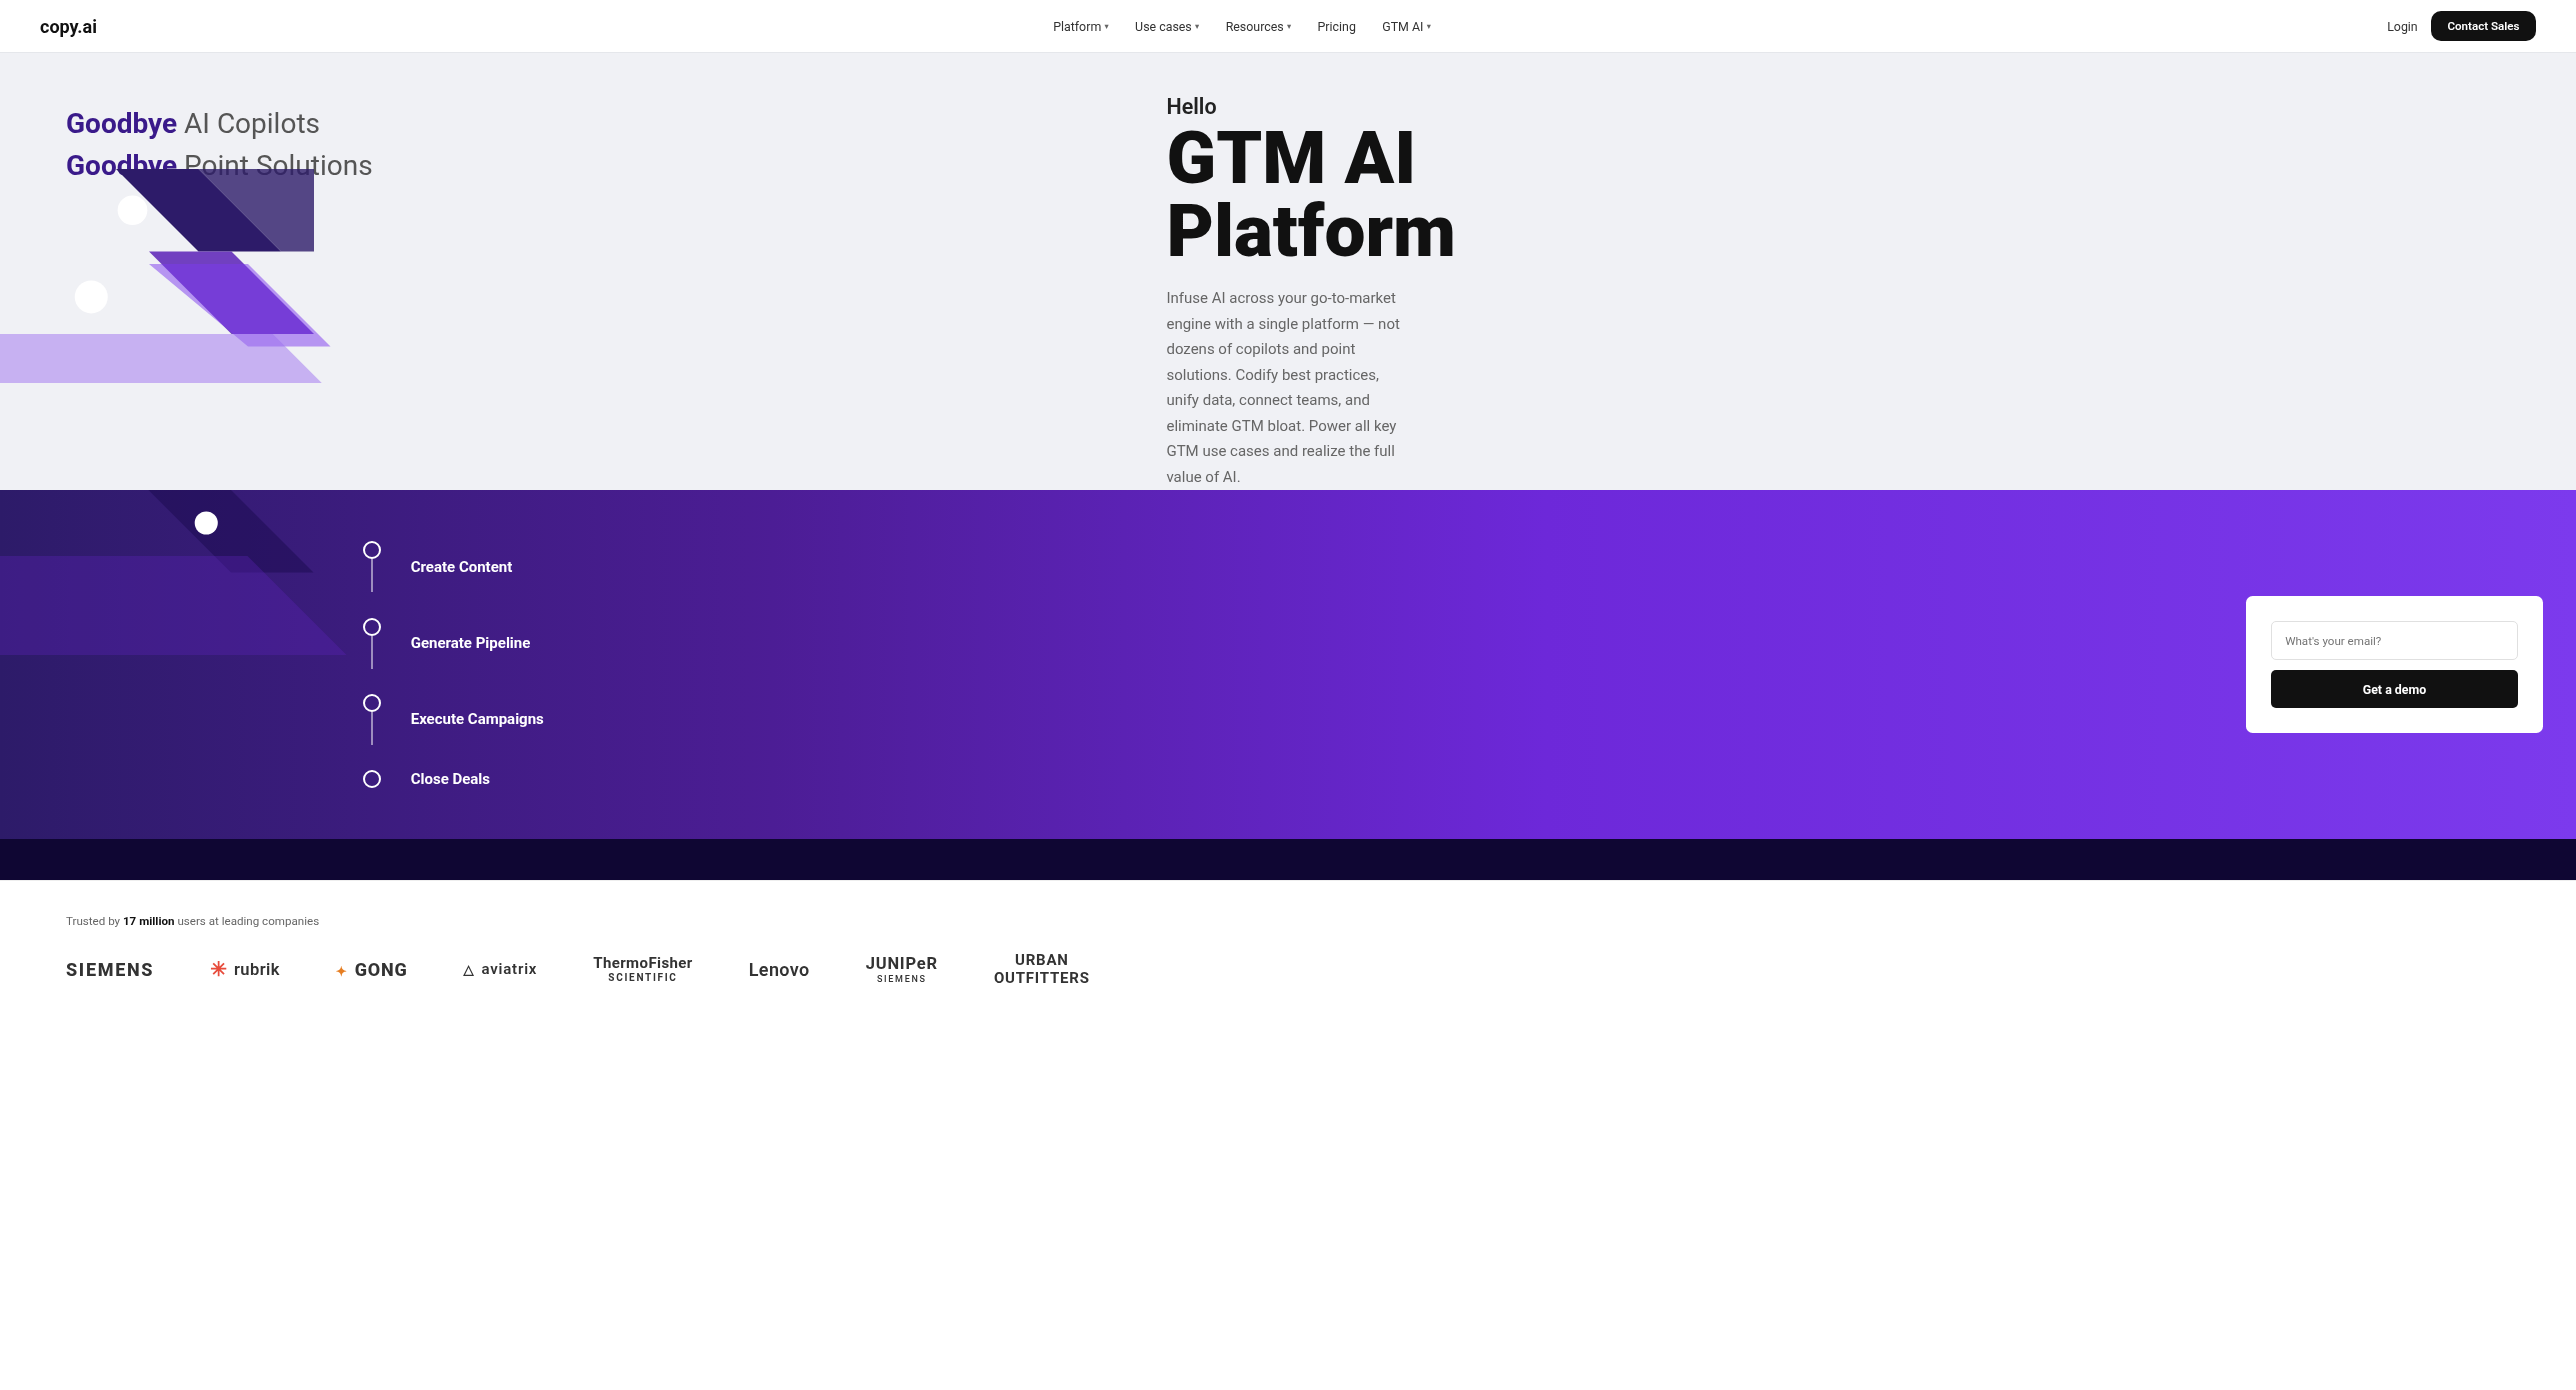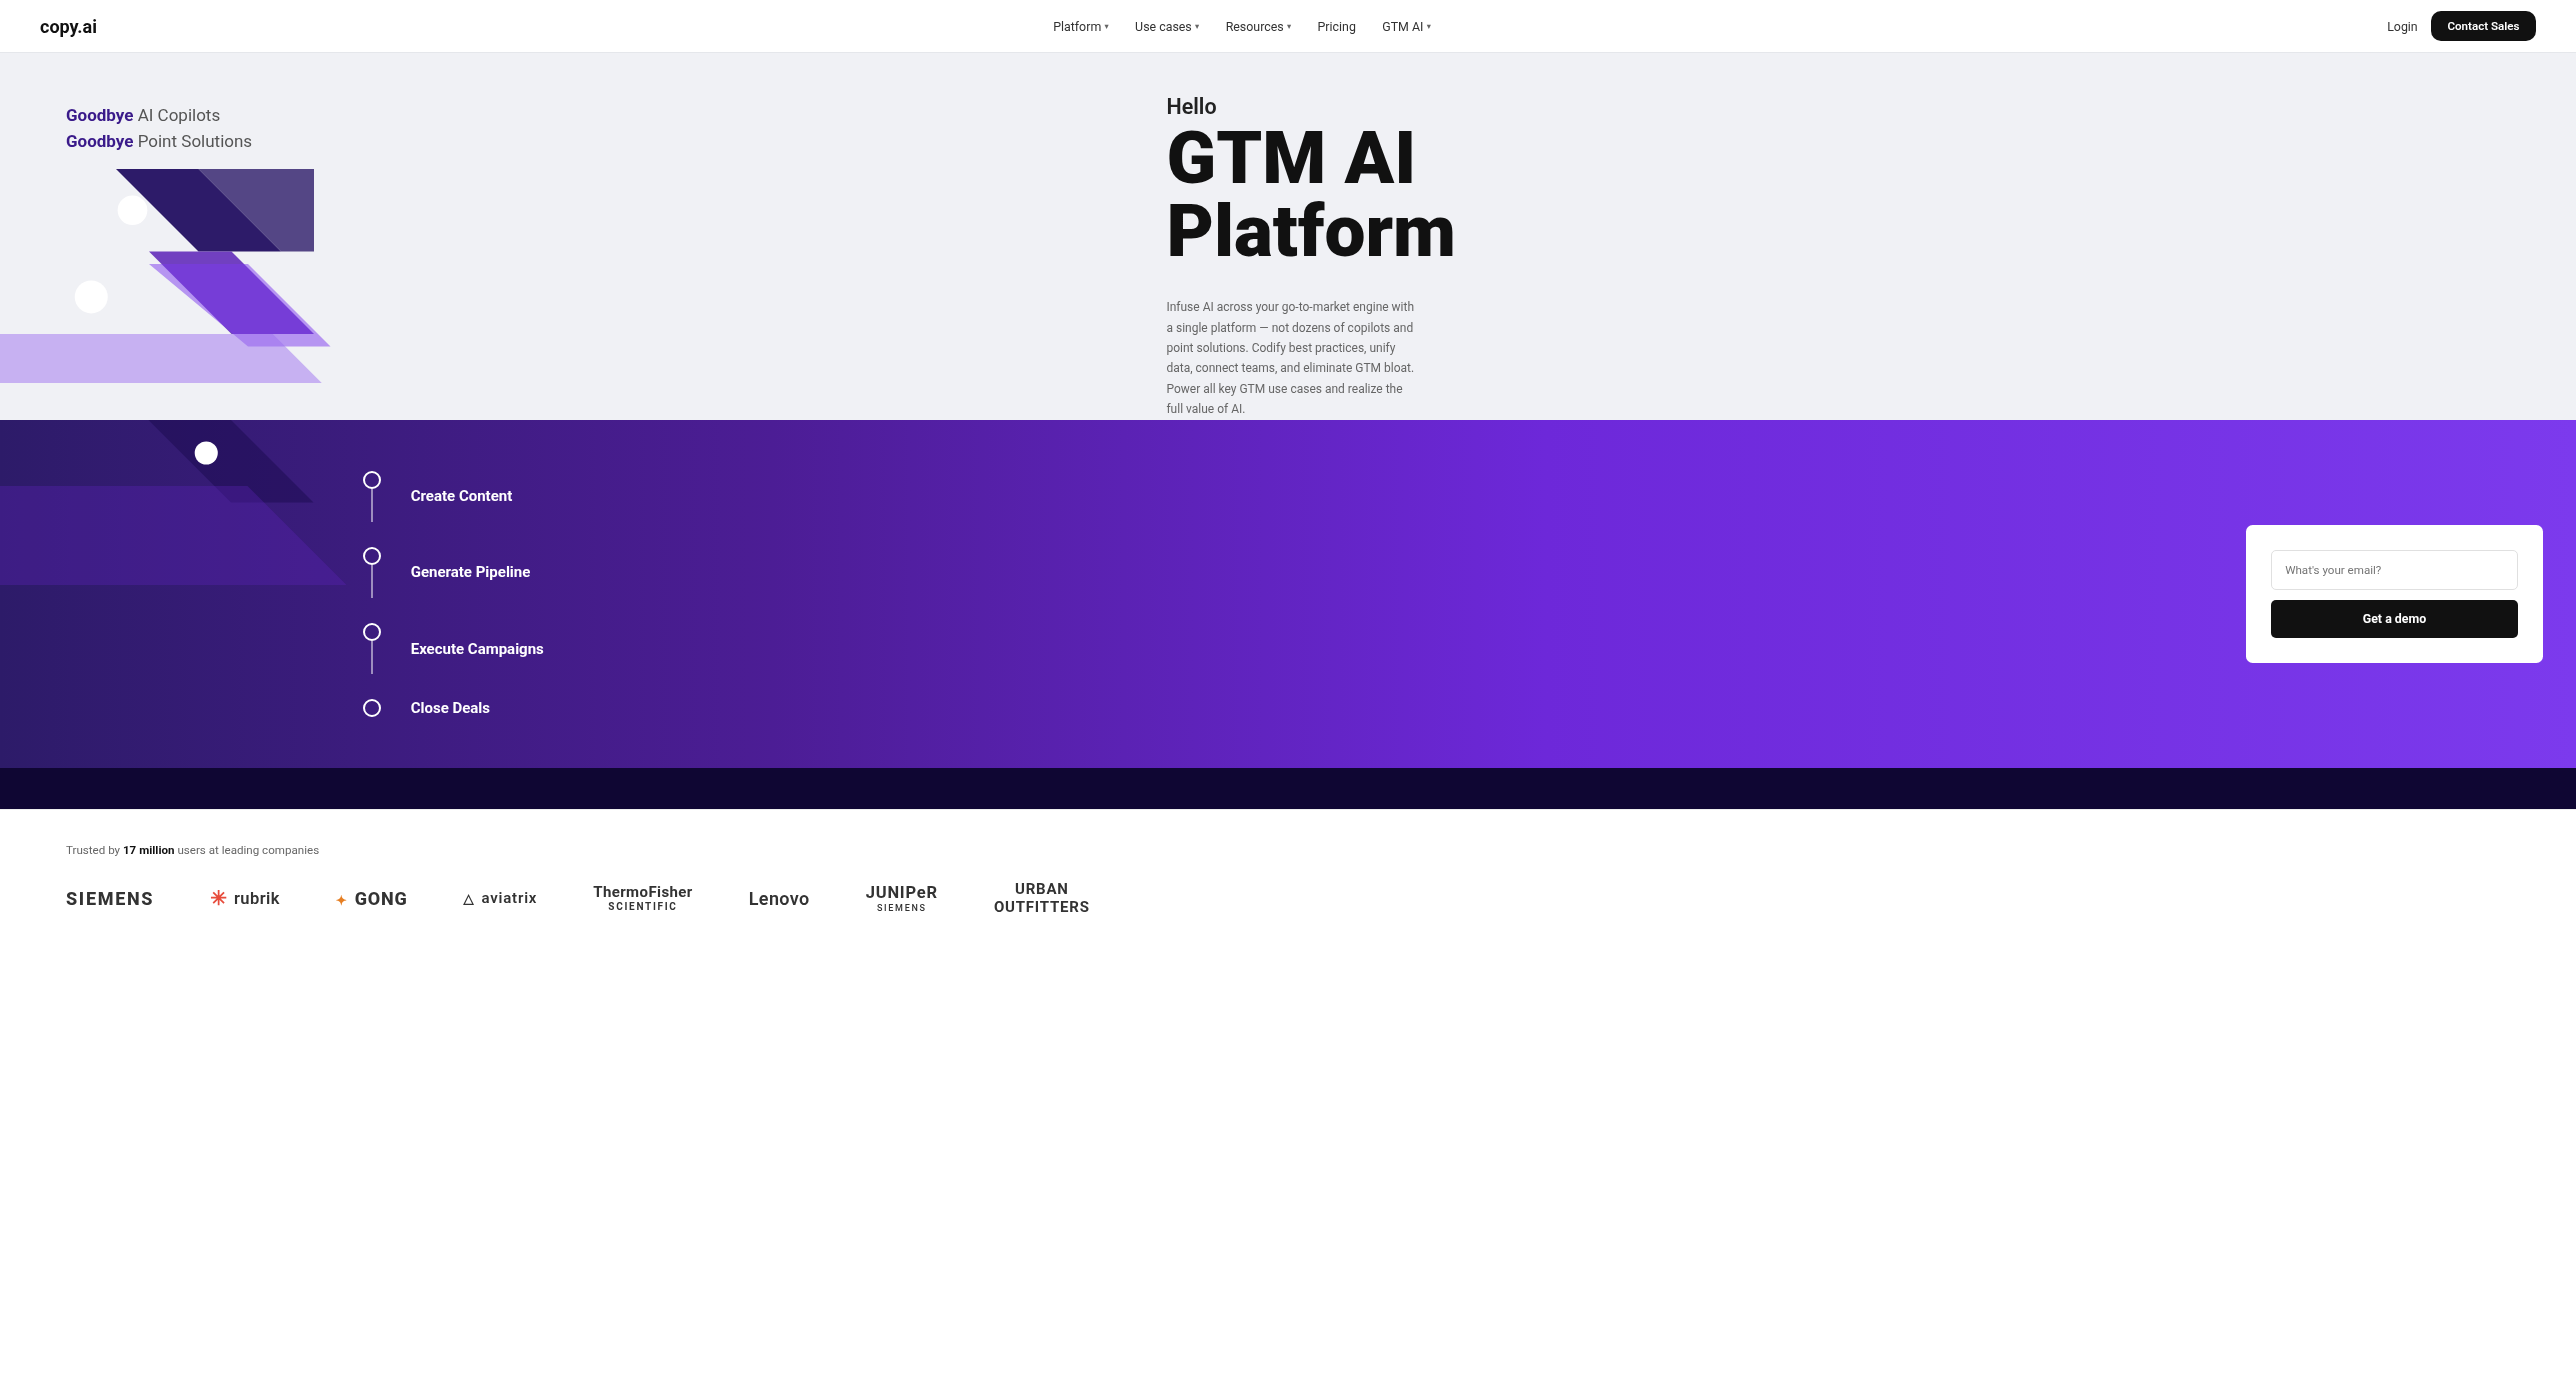--- a/index.html
+++ b/index.html
@@ -19,26 +19,26 @@
     }
     .chevron { font-size: 8.3px; color: #666; }
     .nav-actions { display: flex; align-items: center; gap: 13.2px; }
     .btn-login { font-size: 12.4px; color: #333; background: none; border: none; cursor: pointer; font-family: inherit; }
     .btn-contact {
       background: #111; color: #fff; border: none; border-radius: 10px;
       padding: 8.3px 16.5px; font-size: 11.6px; font-weight: 600; cursor: pointer; font-family: inherit;
     }
 
     .hero-goodbye {
-      font-size: 17px; font-weight: 400; color: #555; line-height: 1.5; margin-bottom: 33px;
+      font-size: 28px; font-weight: 400; color: #555; line-height: 1.5; margin-bottom: 33px;
     }
     .hero-goodbye strong { color: #3a1a8a; font-weight: 700; }
 
     .hello-text { font-size: 21.5px; font-weight: 600; color: #222; margin-bottom: 3.3px; }
-    .gtm-desc { font-size: 12px; color: #666; line-height: 1.7; max-width: 248px; flex-shrink: 0; margin-top: 19px; }
+    .gtm-desc { font-size: 15px; color: #666; line-height: 1.7; max-width: 248px; flex-shrink: 0; margin-top: 8px; }
 
     .band-steps {
       flex: 1;
       padding: 23px 33px;
       display: flex;
       flex-direction: column;
       gap: 2px;
       position: relative;
       z-index: 2;
     }

